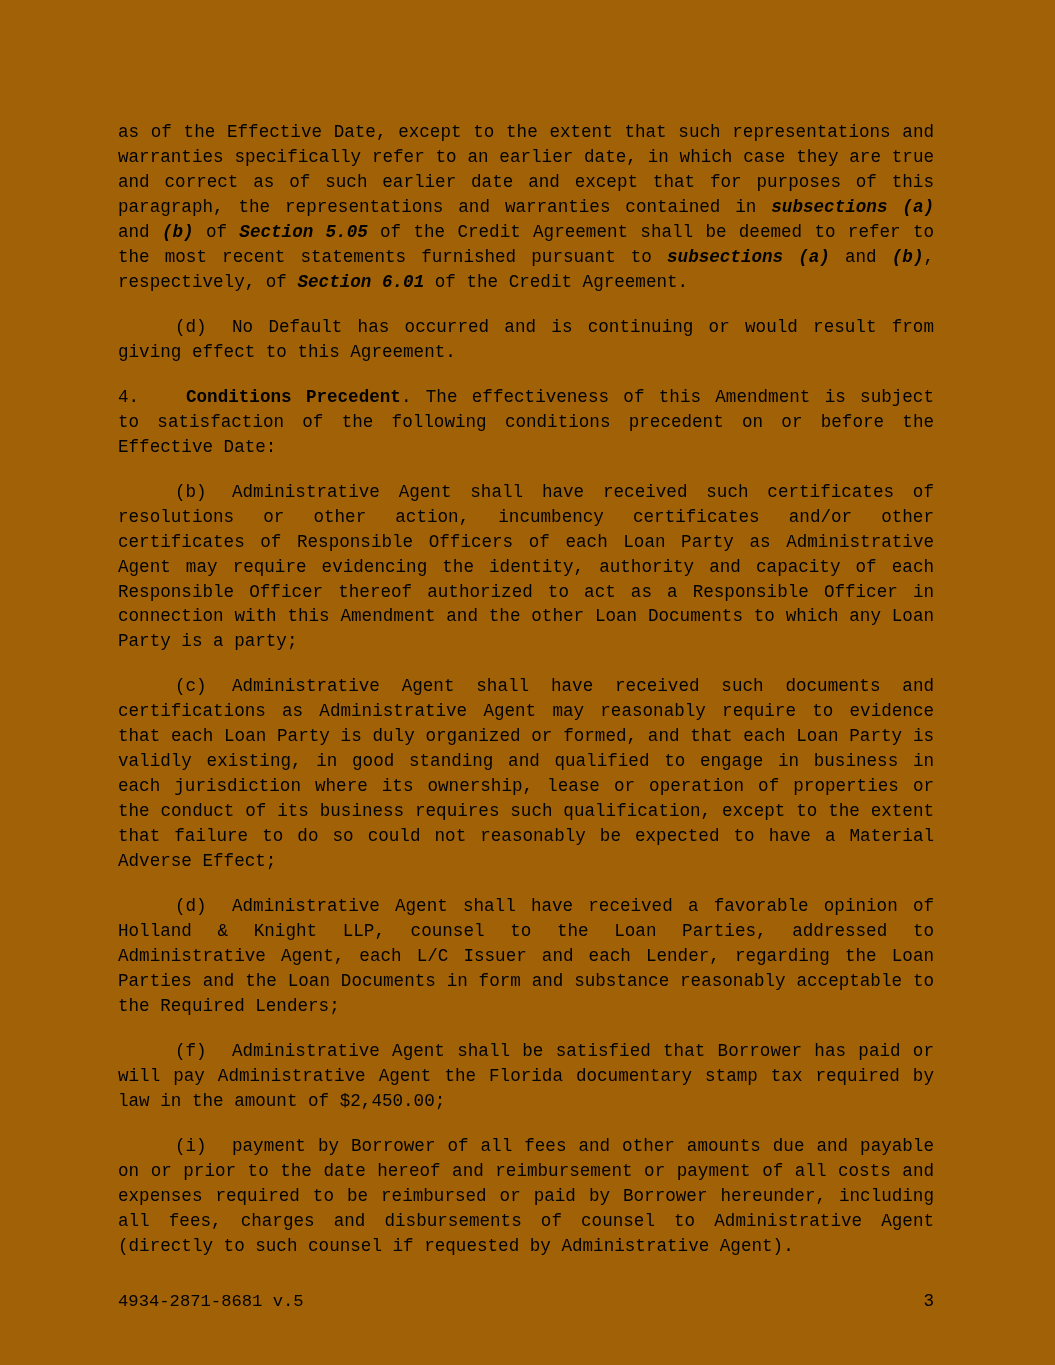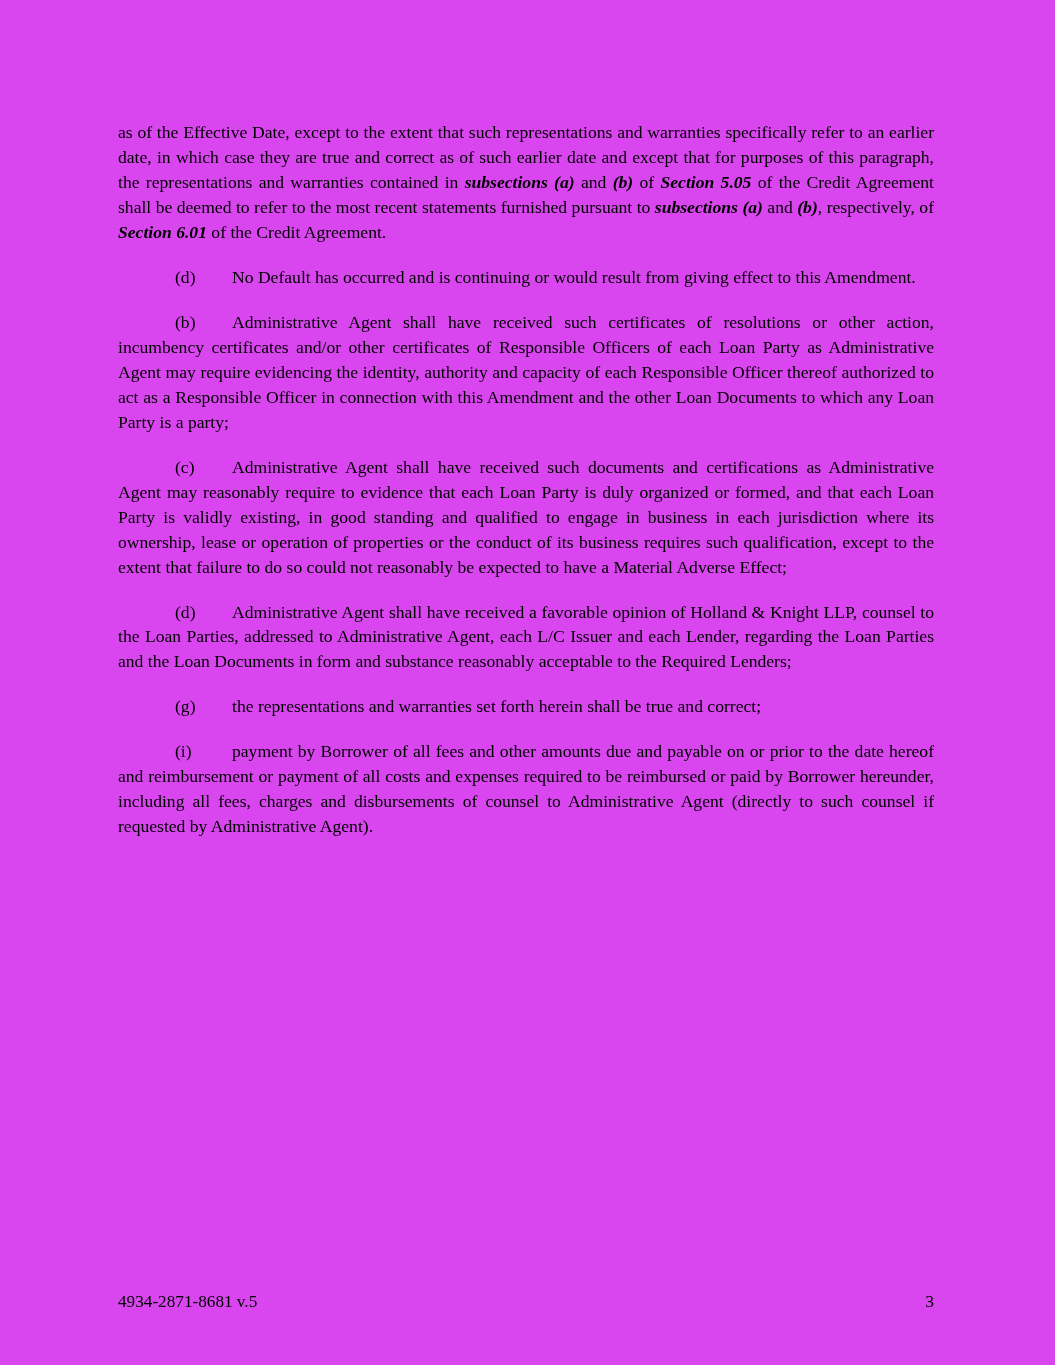--- a/index.html
+++ b/index.html
@@ -4,22 +4,22 @@
 <style>
   html, body {
     margin: 0;
     padding: 0;
     background: #ffffff;
   }
   .page {
     position: relative;
     width: 1055px;
     height: 1365px;
-    background: #d946ef;
-    font-family: Liberation Serif, serif;
+    background: #a16207;
+    font-family: Liberation Mono, monospace;
     color: #000000;
     box-sizing: border-box;
   }
   .content {
     position: absolute;
     left: 118px;
     top: 120px;
     width: 816px;
   }
   p {
@@ -67,33 +67,34 @@
   }
 </style>
 </head>
 <body>
 
 <div class="page">
   <div class="content">
 
     <p><span>as of the Effective Date, except to the extent that such representations and warranties specifically refer to an earlier date, in which case they are true and correct as of such earlier date and except that for purposes of this paragraph, the representations and warranties contained in </span><span class="bolditalic">subsections (a)</span><span> and </span><span class="bolditalic">(b)</span><span> of </span><span class="bolditalic">Section 5.05</span><span> of the Credit Agreement shall be deemed to refer to the most recent statements furnished pursuant to </span><span class="bolditalic">subsections (a)</span><span> and </span><span class="bolditalic">(b)</span><span>, respectively, of </span><span class="bolditalic">Section 6.01</span><span> of the Credit Agreement.</span></p>
 
-    <p class="hang"><span class="lbl">(d)</span><span>No Default has occurred and is continuing or would result from giving effect to this Amendment.</span></p>
+    <p class="hang"><span class="lbl">(d)</span><span>No Default has occurred and is continuing or would result from giving effect to this Agreement.</span></p>
 
+    <p><span class="lbl-num">4.</span><span class="bold">Conditions Precedent</span><span>. The effectiveness of this Amendment is subject to satisfaction of the following conditions precedent on or before the Effective Date:</span></p>
 
 
     <p class="hang"><span class="lbl">(b)</span><span>Administrative Agent shall have received such certificates of resolutions or other action, incumbency certificates and/or other certificates of Responsible Officers of each Loan Party as Administrative Agent may require evidencing the identity, authority and capacity of each Responsible Officer thereof authorized to act as a Responsible Officer in connection with this Amendment and the other Loan Documents to which any Loan Party is a party;</span></p>
 
     <p class="hang"><span class="lbl">(c)</span><span>Administrative Agent shall have received such documents and certifications as Administrative Agent may reasonably require to evidence that each Loan Party is duly organized or formed, and that each Loan Party is validly existing, in good standing and qualified to engage in business in each jurisdiction where its ownership, lease or operation of properties or the conduct of its business requires such qualification, except to the extent that failure to do so could not reasonably be expected to have a Material Adverse Effect;</span></p>
 
     <p class="hang"><span class="lbl">(d)</span><span>Administrative Agent shall have received a favorable opinion of Holland &amp; Knight LLP, counsel to the Loan Parties, addressed to Administrative Agent, each L/C Issuer and each Lender, regarding the Loan Parties and the Loan Documents in form and substance reasonably acceptable to the Required Lenders;</span></p>
 
 
+    <p class="hang"><span class="lbl">(f)</span><span>Administrative Agent shall be satisfied that Borrower has paid or will pay Administrative Agent the Florida documentary stamp tax required by law in the amount of $2,450.00;</span></p>
 
-    <p class="hang"><span class="lbl">(g)</span><span>the representations and warranties set forth herein shall be true and correct;</span></p>
 
 
     <p class="hang last"><span class="lbl">(i)</span><span>payment by Borrower of all fees and other amounts due and payable on or prior to the date hereof and reimbursement or payment of all costs and expenses required to be reimbursed or paid by Borrower hereunder, including all fees, charges and disbursements of counsel to Administrative Agent (directly to such counsel if requested by Administrative Agent).</span></p>
 
   </div>
 
   <div class="footer">
     <span>4934-2871-8681 v.5</span>
     <span class="footer-page">3</span>
   </div>

